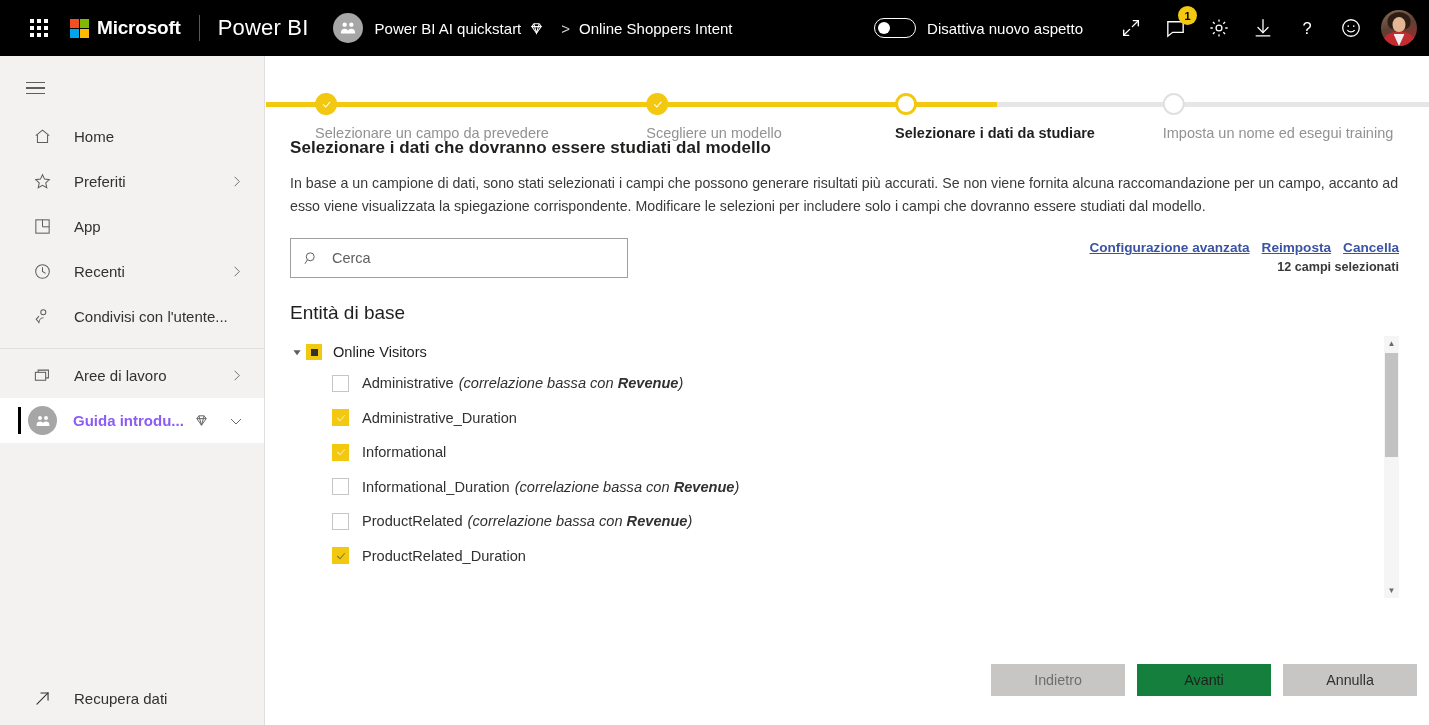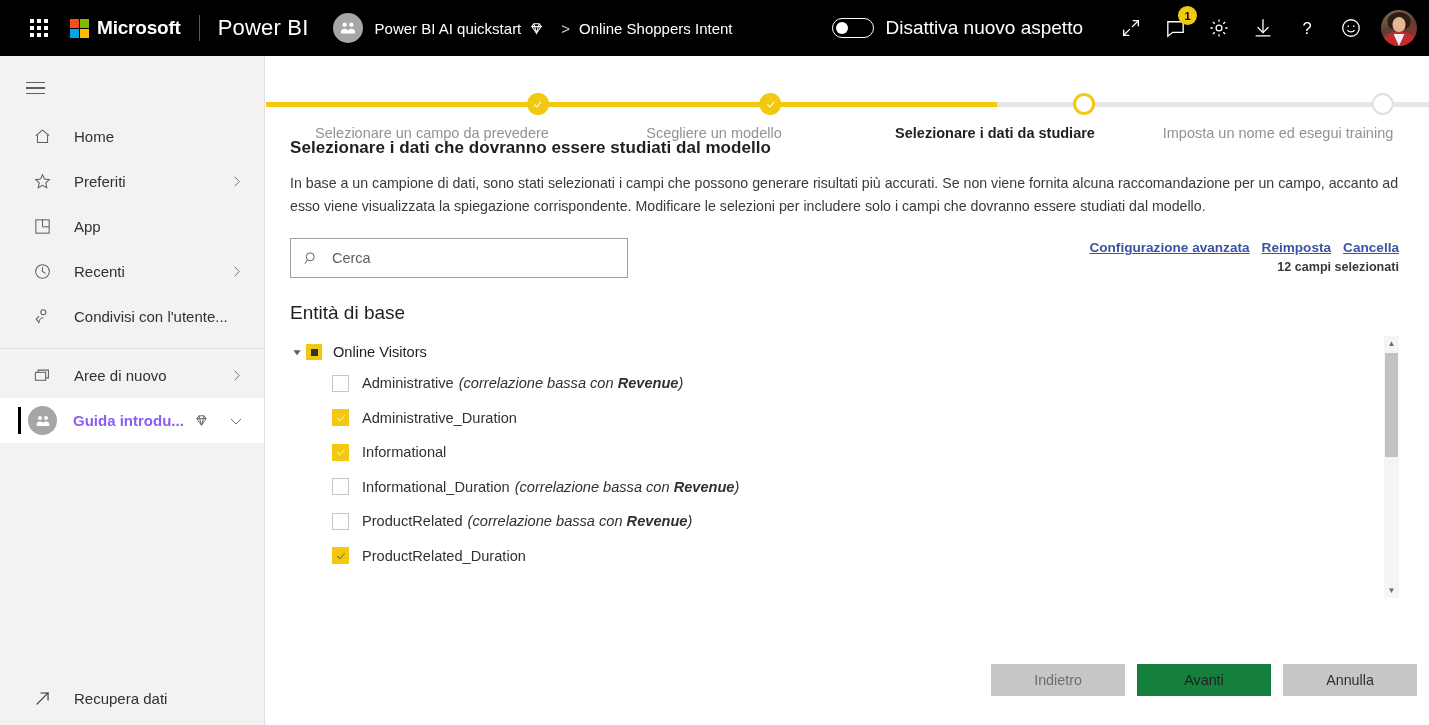--- a/index.html
+++ b/index.html
@@ -62,21 +62,21 @@
   }
   .toggle-group { display: flex; align-items: center; cursor: pointer; margin-right: 26px; }
   .toggle-pill {
     width: 42px; height: 20px; border-radius: 10px;
     border: 1.6px solid #ffffff; position: relative; margin-right: 11px;
   }
   .toggle-knob {
     position: absolute; left: 3px; top: 2.5px;
     width: 12px; height: 12px; border-radius: 50%; background: #ffffff;
   }
-  .toggle-label { color: #ffffff; font-size: 19px; }
+  .toggle-label { color: #ffffff; font-size: 15px; }
   .tb-icon {
     width: 44px; height: 56px;
     display: flex; align-items: center; justify-content: center;
     color: #ffffff; cursor: pointer; position: relative;
   }
   .badge {
     position: absolute; top: 6px; left: 25px;
     min-width: 19px; height: 19px; border-radius: 50%;
     background: #f2c811; color: #000;
     font-size: 11px; font-weight: bold;
@@ -162,21 +162,21 @@
   .step-line {
     position: absolute; left: 0; top: 46px; height: 5px; width: 1163px;
     background: #e6e6e6;
   }
   .step-line-done {
     position: absolute; left: 0; top: 46px; height: 5px;
     background: #f2c811;
   }
   .step {
     position: absolute; top: 0; transform: translateX(-50%);
-    display: flex; flex-direction: column; align-items: flex-end;
+    display: flex; flex-direction: column; align-items: flex-start;
     cursor: pointer;
   }
   .step-dot {
     width: 22px; height: 22px; border-radius: 50%;
     margin-top: 37px;
     display: flex; align-items: center; justify-content: center;
     position: relative; z-index: 2;
   }
   .step-dot.done { background: #f2c811; }
   .step-dot.current { background: #ffffff; border: 3px solid #f2c811; }
@@ -480,21 +480,21 @@
 
     <div class="nav-divider"></div>
 
     <div class="nav-item">
       <span class="nav-ico">
         <svg width="19" height="19" viewBox="0 0 24 24" fill="none" stroke="#605e5c" stroke-width="1.3">
           <rect x="3" y="8" width="13" height="10"></rect>
             <path d="M6.5 8V5.2h13V15h-3.5"></path>
         </svg>
       </span>
-      <span class="nav-label">Aree di nuovo</span>
+      <span class="nav-label">Aree di lavoro</span>
       <span class="nav-chev">
         <svg width="15" height="15" viewBox="0 0 24 24" fill="none" stroke="#605e5c" stroke-width="1.4">
             <path d="M9 4.5 16.5 12 9 19.5"></path>
           </svg>
       </span>
     </div>
 
     <div class="nav-item selected">
       <span class="nav-circ-ico">
         <svg width="18" height="18" viewBox="0 0 24 24" fill="#ffffff">

